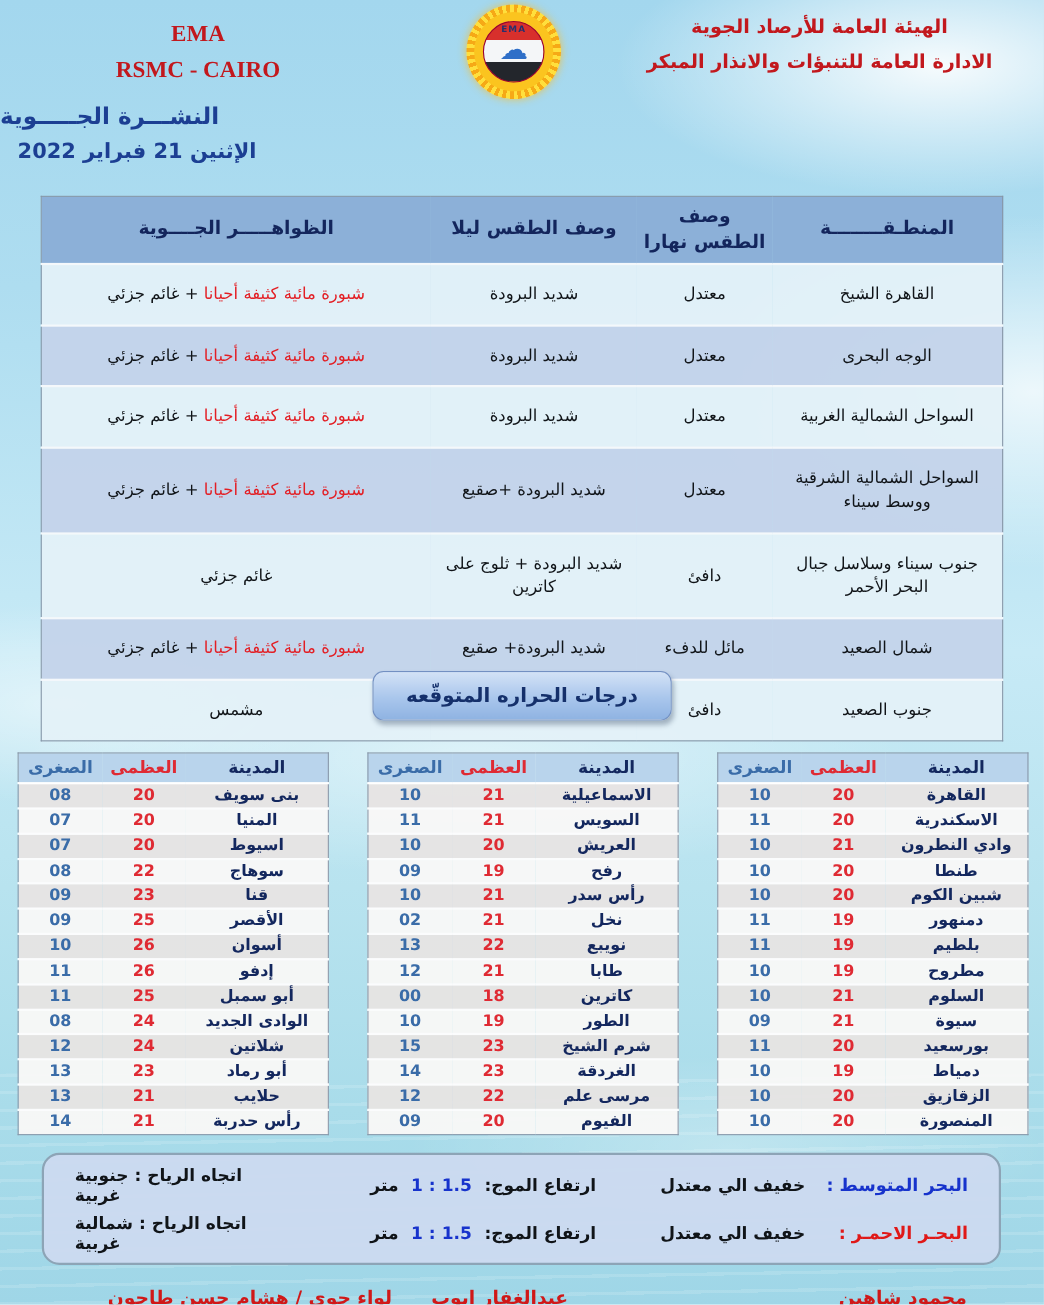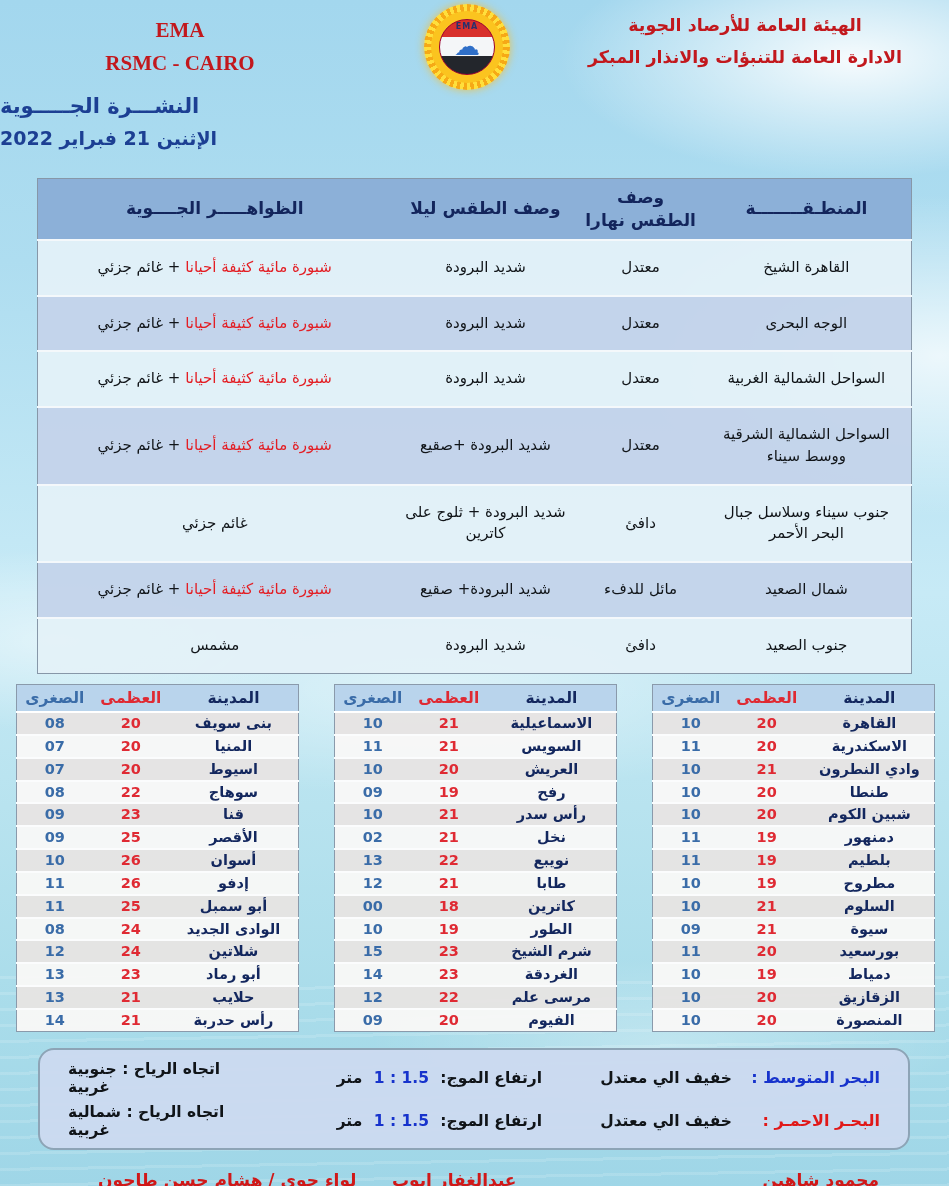--- a/index.html
+++ b/index.html
@@ -30,21 +30,21 @@
   .logo-flag{position:absolute;inset:15px;border-radius:50%;overflow:hidden;border:1px solid #903;
     background:linear-gradient(180deg,#d8302c 0 31%,#f4f6f8 31% 67%,#23262c 67% 100%);}
   .logo-ema{position:absolute;top:2px;left:0;right:0;text-align:center;
     font-size:8px;font-weight:bold;color:#27306e;letter-spacing:1px;}
   .logo-cloud{position:absolute;top:13px;left:0;right:0;text-align:center;
     font-size:26px;line-height:1;color:#2f6fc8;text-shadow:0 0 2px #fff;}
   
   .title-block{position:absolute;top:94px;left:0;width:100%;text-align:left;
     color:#1c3f93;font-weight:bold;}
   .bulletin-title{font-size:21px;}
-  .bulletin-date{font-size:19px;margin-top:9px;}
+  .bulletin-date{font-size:19px;margin-top:9px;padding-left:16px;}
   
   table.forecast{position:absolute;top:178px;left:37px;width:875px;
     border-collapse:collapse;border:1px solid #8797a8;}
   .forecast th{background:#8cb0d8;color:#13255c;font-size:17px;font-weight:bold;
     padding:7px 4px;border-bottom:2px solid #f4f8fb;line-height:1.35;}
   .forecast td{font-size:15px;font-weight:normal;text-align:center;color:#101418;
     padding:16px 6px;line-height:1.45;border-top:2px solid #f4f8fb;}
   .forecast tbody tr:nth-child(odd) td{background:rgba(227,241,248,.94);}
   .forecast tbody tr:nth-child(even) td{background:rgba(196,211,234,.96);}
   .forecast .c-region{width:24%;}
@@ -168,20 +168,21 @@
         </tr>
         <tr>
           <td class="c-region">جنوب الصعيد</td>
           <td class="c-day">دافئ</td>
           <td class="c-night">شديد البرودة</td>
           <td class="c-phen"><span class="phen-red"></span> <span class="phen-black">مشمس</span></td>
         </tr>
       </tbody>
   </table>
 
+  <div class="temps-title" dir="rtl">درجات الحراره المتوقّعه</div>
 
   <div class="temp-wrap" dir="rtl">
     <table class="temps" dir="rtl">
       <thead>
         <tr>
           <th class="city">المدينة</th>
           <th class="max">العظمى</th>
           <th class="min">الصغرى</th>
         </tr>
       </thead>

